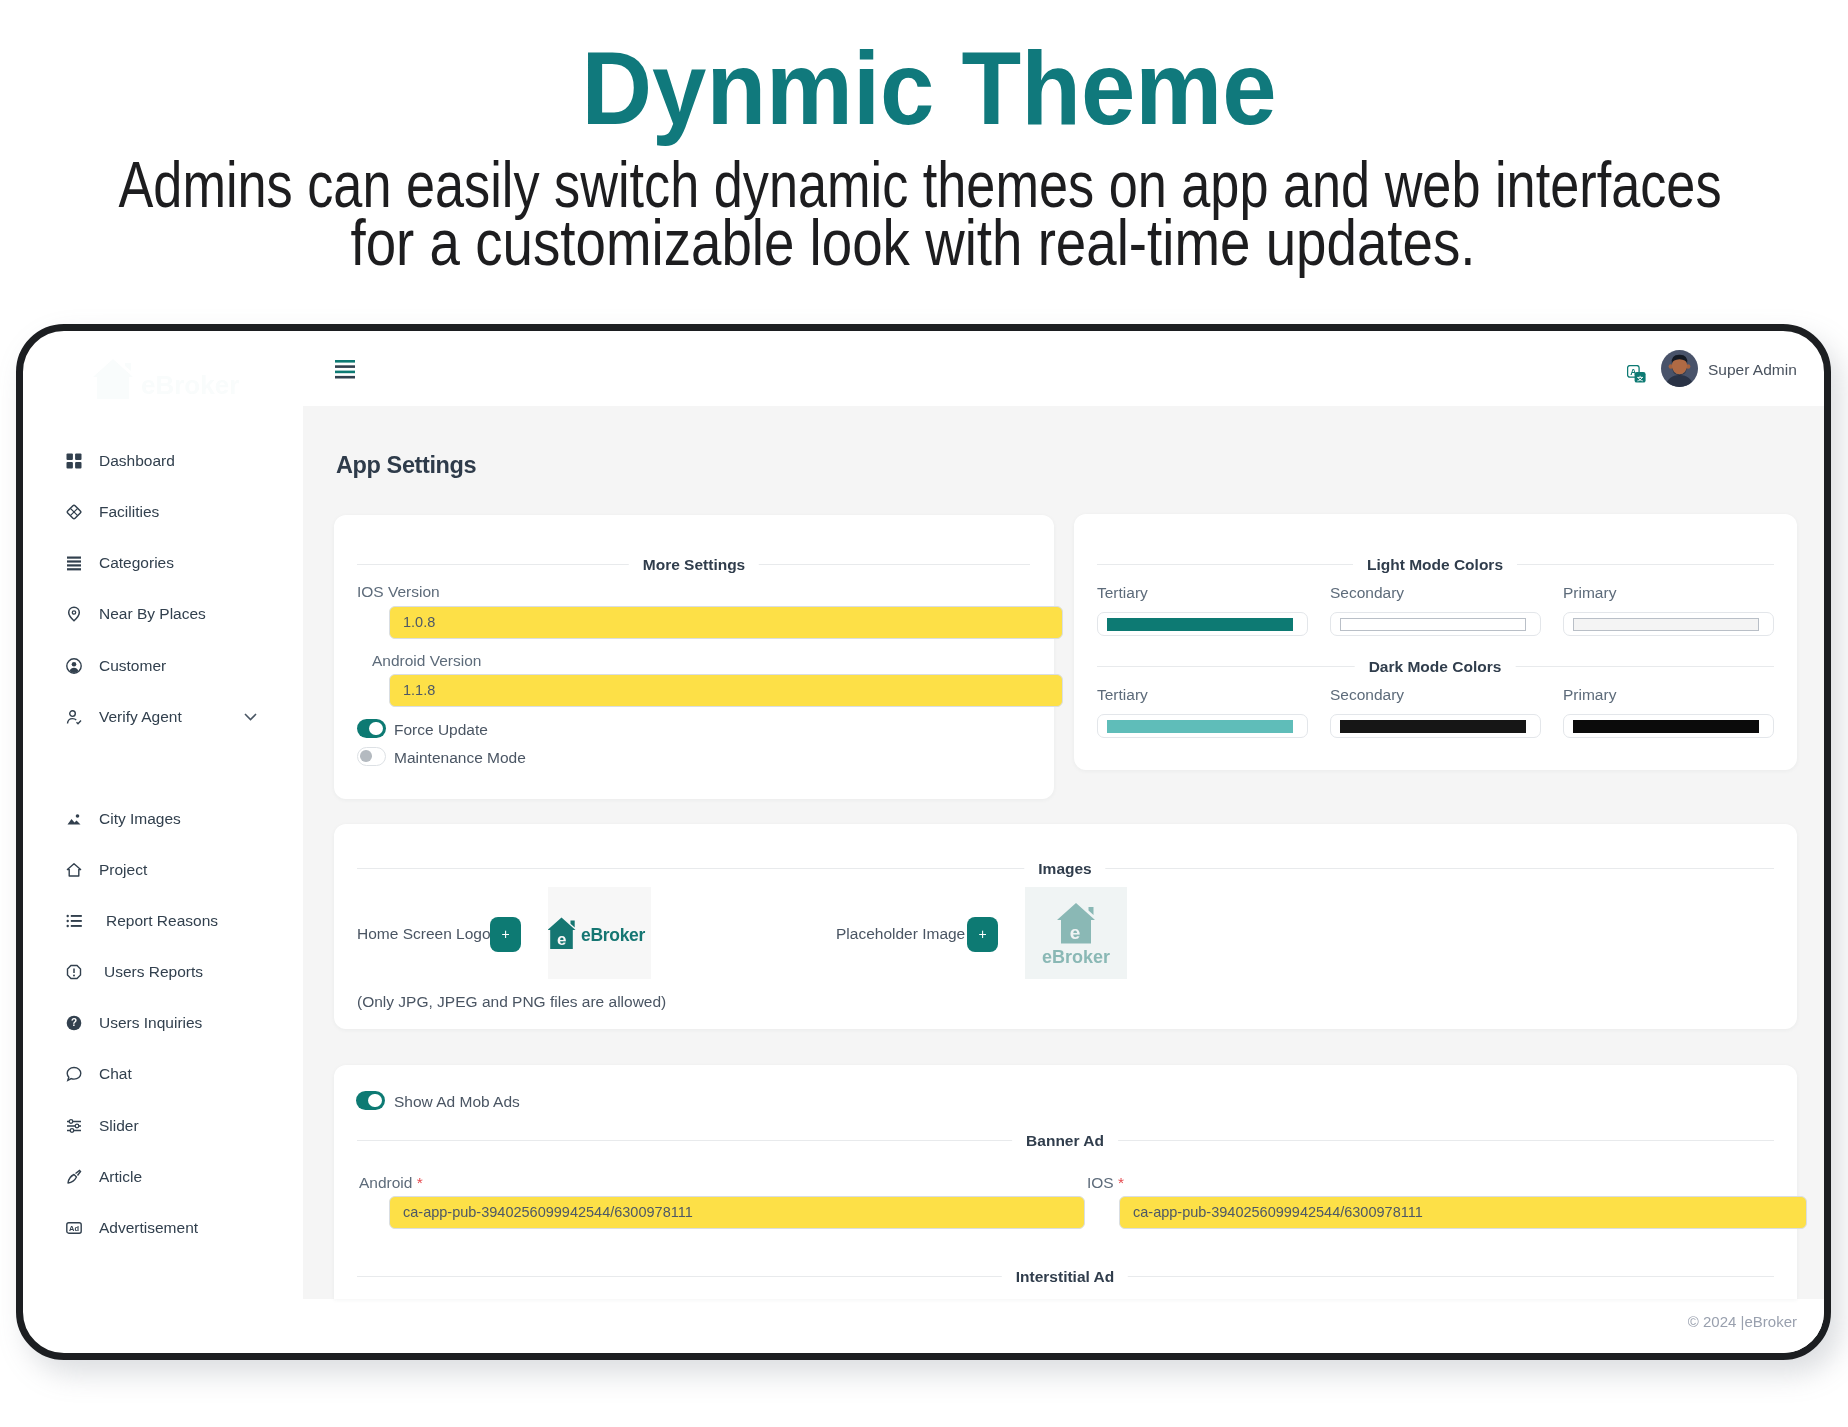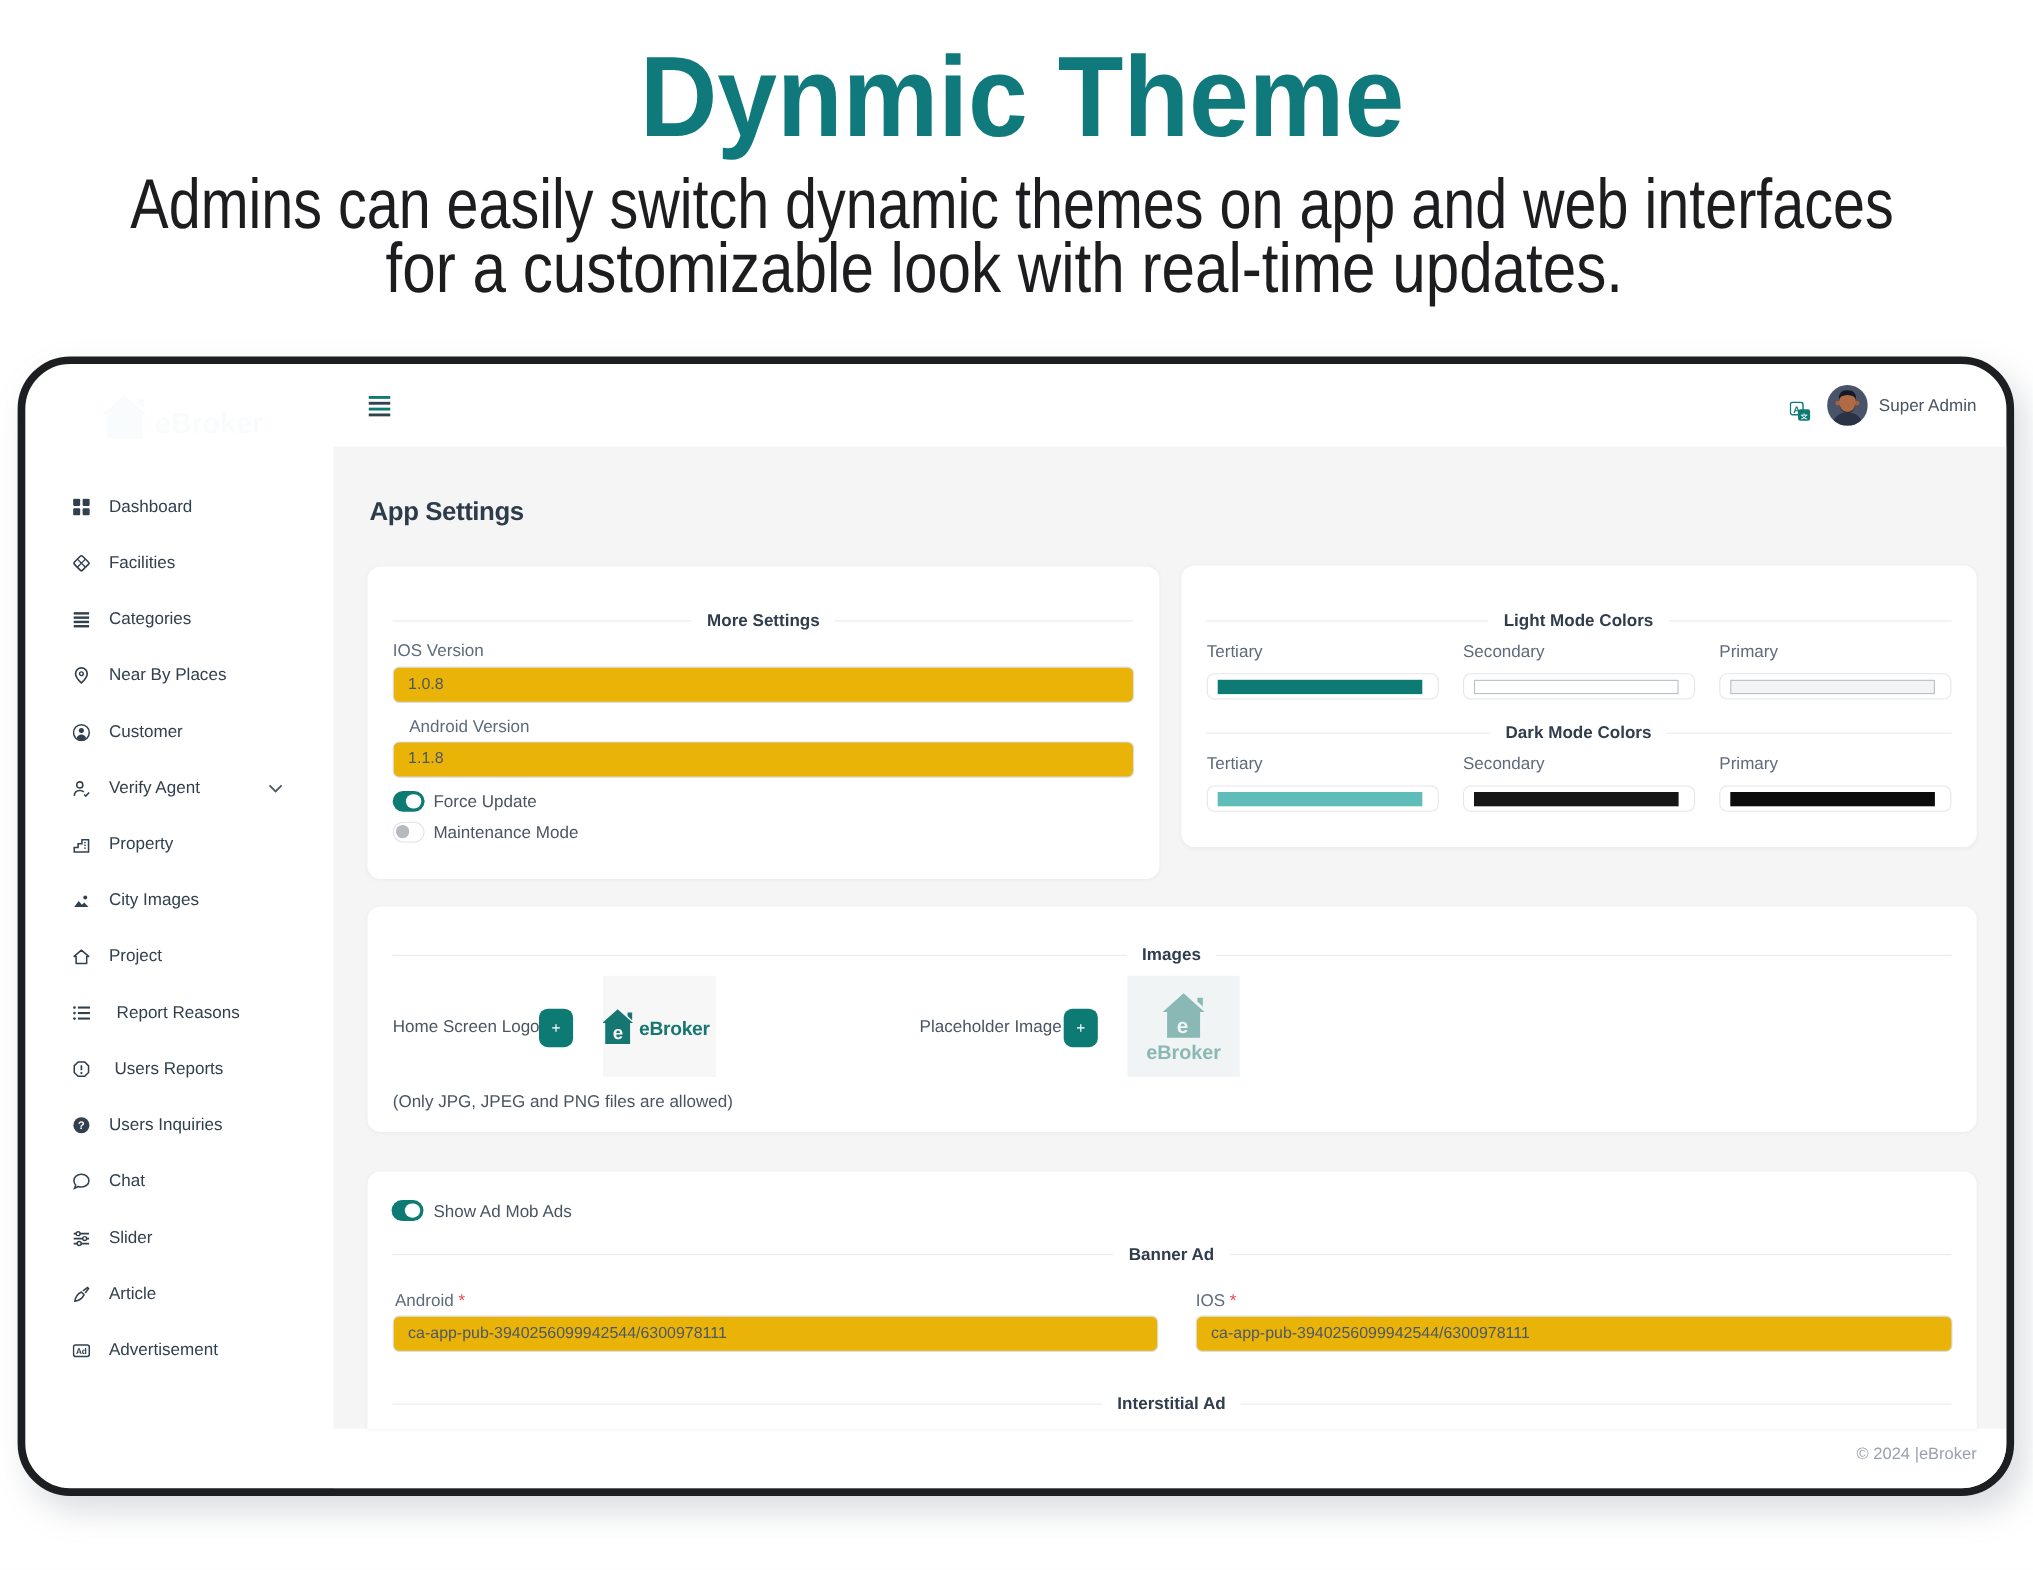--- a/index.html
+++ b/index.html
@@ -6,21 +6,21 @@
   body{width:1848px;height:1427px;font-family:"Liberation Sans",sans-serif;position:relative;overflow:hidden;}
   .abs{position:absolute;}
   #frame{position:absolute;left:16px;top:324px;width:1801px;height:1022px;border:7.5px solid #1c1e21;border-radius:48px;background:#fff;overflow:hidden;box-shadow:10px 14px 28px rgba(130,136,148,.28);}
   .gray{position:absolute;left:280px;top:75px;width:1521px;height:893px;background:#f5f5f5;}
   .footer{position:absolute;left:280px;top:968px;width:1521px;height:54px;background:#fff;}
   .footer span{position:absolute;right:27px;top:14px;font-size:15px;color:#99a0ae;}
   .card{position:absolute;background:#fff;border-radius:12px;box-shadow:0 1px 4px rgba(40,50,60,.05);}
   .legend{position:absolute;height:1px;background:#e8eaec;}
   .legendtext{position:absolute;transform:translateX(-50%);background:#fff;padding:0 14px;font-size:15.5px;font-weight:bold;color:#303d4c;white-space:nowrap;}
   .label{position:absolute;font-size:15.5px;color:#5d6b7a;white-space:nowrap;}
-  .input{position:absolute;border:1px solid #d9dee3;border-radius:6px;background:#eab308;font-size:14.5px;color:#4d5866;line-height:31px;padding-left:13px;}
+  .input{position:absolute;border:1px solid #d9dee3;border-radius:6px;background:#fde047;font-size:14.5px;color:#4d5866;line-height:31px;padding-left:13px;margin-left:32px;}
   .tog{position:absolute;width:28.5px;height:19px;border-radius:9.5px;}
   .tog.on{background:#0d7a73;}
   .tog.on:after{content:"";position:absolute;right:2.8px;top:2.8px;width:13.4px;height:13.4px;border-radius:50%;background:#fff;}
   .tog.off{background:#fff;border:1.5px solid #dde1e5;box-sizing:border-box;}
   .tog.off:after{content:"";position:absolute;left:2.2px;top:2.2px;width:11.6px;height:11.6px;border-radius:50%;background:#b4bac0;}
   .toglabel{position:absolute;font-size:15.5px;color:#4a5563;white-space:nowrap;}
   .swbox{position:absolute;width:211px;height:24px;border:1px solid #e3e6ea;border-radius:7px;background:#fff;box-sizing:border-box;}
   .swin{position:absolute;left:9px;top:4.5px;width:186px;height:13px;}
   .sidebar-item{position:absolute;left:0;width:280px;height:51px;}
   .sidebar-item .txt{position:absolute;left:76px;top:50%;transform:translateY(-50%);font-size:15.5px;color:#32404e;white-space:nowrap;}
@@ -205,27 +205,20 @@
       <svg class="ic" width="16" height="16" viewBox="0 0 16 16">
         <circle cx="6.5" cy="4.6" r="2.8" fill="none" stroke="#32404e" stroke-width="1.4"></circle>
         <path d="M1.5 14.5 Q1.8 9.6 6.5 9.6 Q9 9.6 10.2 11" fill="none" stroke="#32404e" stroke-width="1.4"></path>
         <path d="M10.5 13.2 L12 14.7 L15 11.5" fill="none" stroke="#32404e" stroke-width="1.4"></path>
       </svg>
       <span class="txt" style="left:76px">Verify Agent</span>
       <svg class="ic" style="left:221px" width="13" height="8" viewBox="0 0 13 8">
         <path d="M1 1 L6.5 6.5 L12 1" fill="none" stroke="#4a5664" stroke-width="1.6"></path>
       </svg>
     </div>
-  <div class="sidebar-item" style="top:411.2px">
-      <svg class="ic" width="16" height="16" viewBox="0 0 16 16">
-        <path d="M1.5 14.5 V10.5 H5 V7 H8.5 V3.5 H14.5 V14.5 Z" fill="none" stroke="#32404e" stroke-width="1.4"></path>
-        <path d="M10.5 6 h1.5 M10.5 8.5 h1.5 M10.5 11 h1.5" stroke="#32404e" stroke-width="1.1"></path>
-      </svg>
-      <span class="txt" style="left:76px">Property</span>
-    </div>
   <div class="sidebar-item" style="top:462.3px">
       <svg class="ic" width="16" height="16" viewBox="0 0 16 16">
         <path d="M1.5 13.5 L5.5 8 L8.5 11.5 L10.5 9.5 L14.5 13.5 Z" fill="#32404e"></path>
         <circle cx="11.5" cy="5" r="1.8" fill="#32404e"></circle>
       </svg>
       <span class="txt" style="left:76px">City Images</span>
     </div>
   <div class="sidebar-item" style="top:513.5px">
       <svg class="ic" width="16" height="16" viewBox="0 0 16 16">
         <path d="M8 1.8 L14.6 7.5 L12.8 7.5 L12.8 14 L3.2 14 L3.2 7.5 L1.4 7.5 Z" fill="none" stroke="#32404e" stroke-width="1.4" stroke-linejoin="round"></path>

